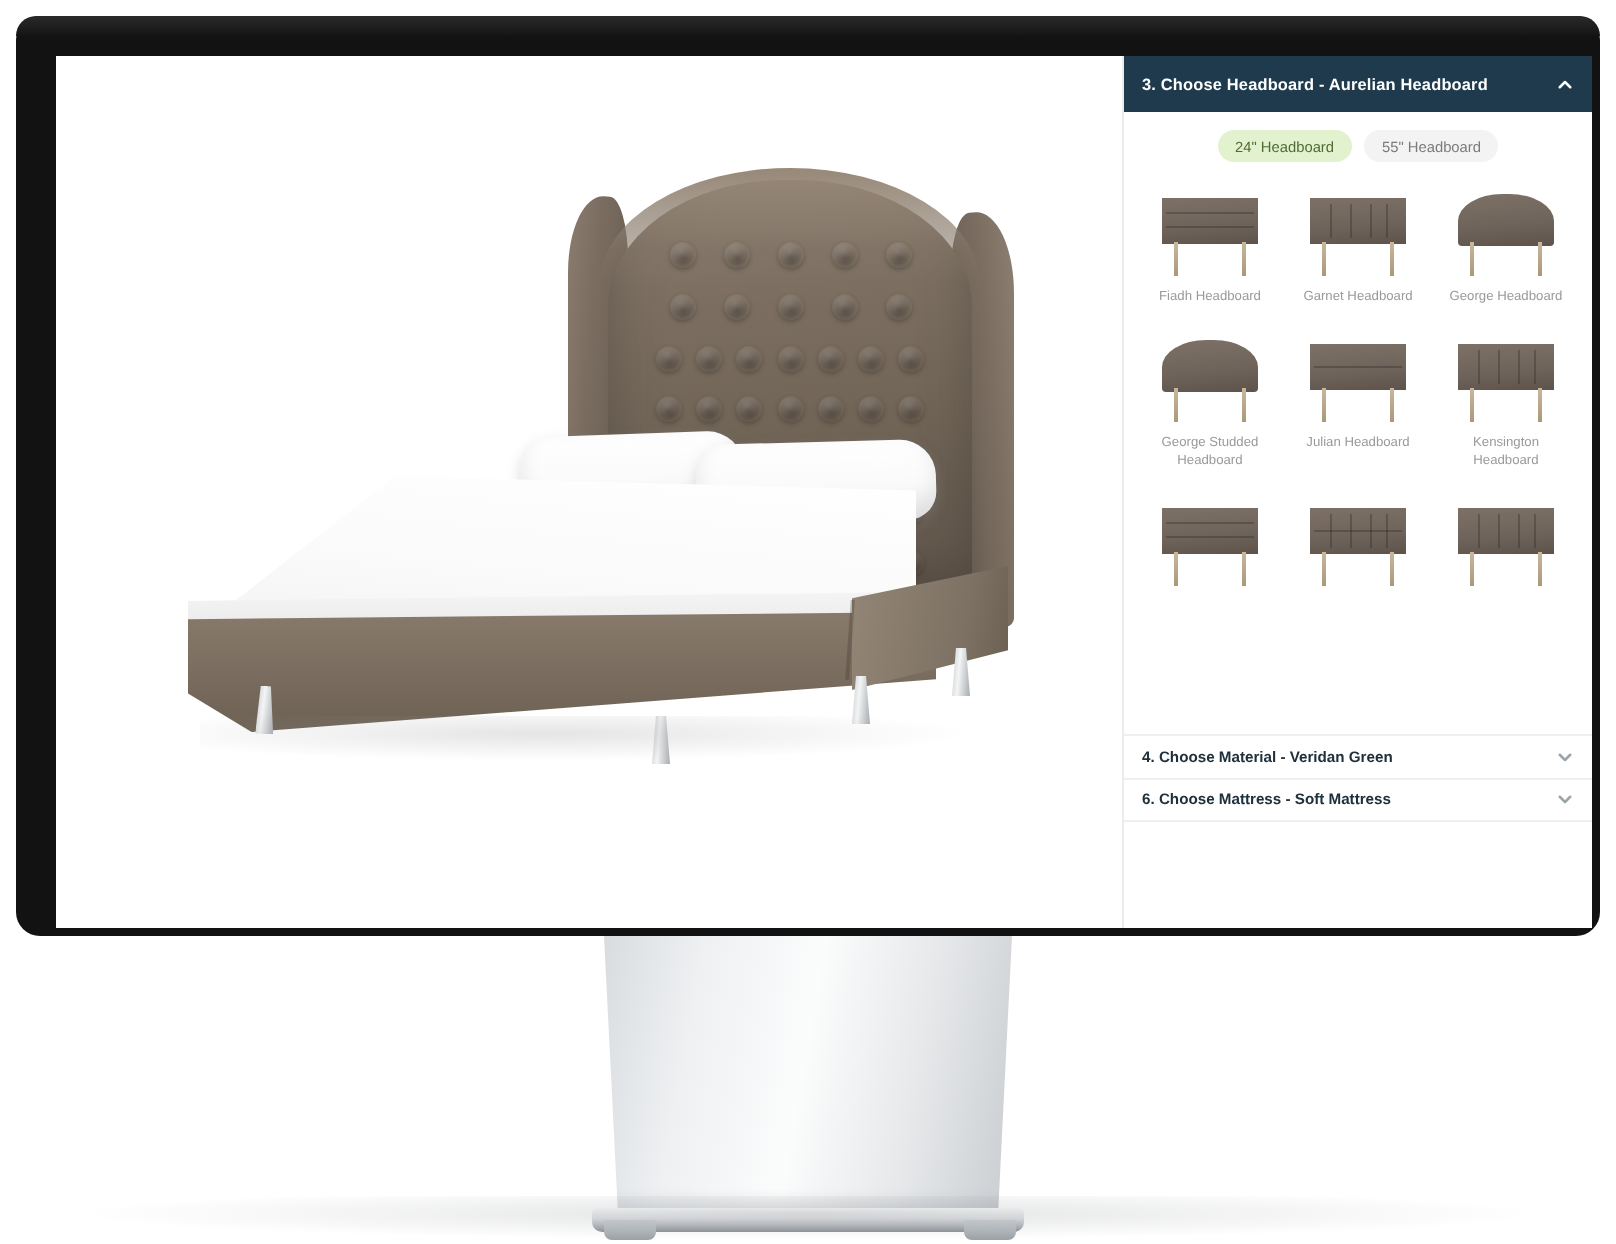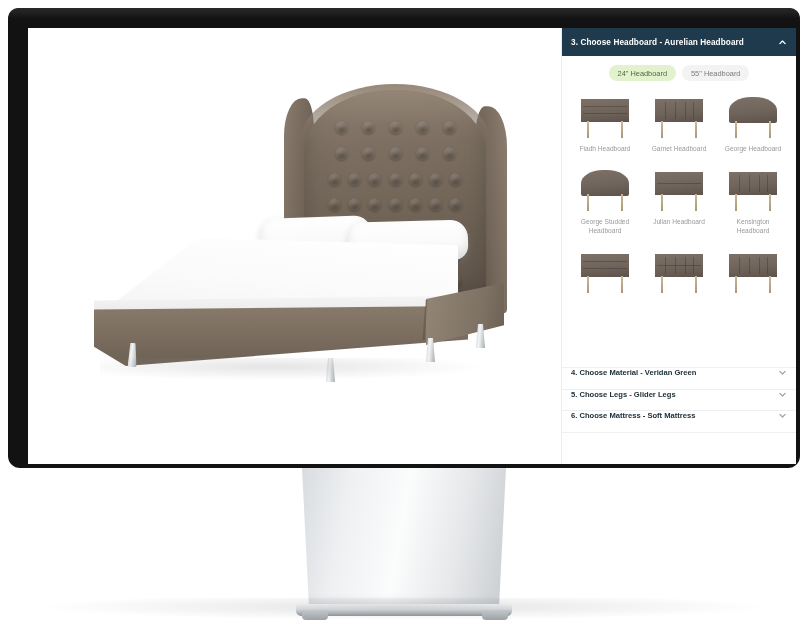--- a/index.html
+++ b/index.html
@@ -175,21 +175,21 @@
   }
   .thumb .legp.a{ left:13px; }
   .thumb .legp.b{ left:47px; }
   .hb-name{
     margin-top:3px; font-size:6.6px; line-height:1.45; color:#9a9a9a;
     text-align:center; max-width:66px;
   }
 
   .acc-list{ border-top:1px solid #efefef; background:#fff; }
   .acc-row{
-    display:flex; justify-content:space-between;
+    display:flex; align-items:center; justify-content:space-between;
     height:21.5px; padding:0 9px; border-bottom:1px solid #efefef;
     color:#20313c; cursor:pointer;
   }
   .acc-row .lbl{ font-size:7.6px; font-weight:bold; }
   .acc-row .chev{ color:#9aa4ab; }
 </style>
 </head>
 <body>
 
 <div id="stage">
@@ -389,26 +389,20 @@
         </div>
 
         <div class="acc-list" id="acc-list">
             <div class="acc-row">
               <span class="lbl">4. Choose Material - Veridan Green</span>
               <svg class="chev" viewBox="0 0 12 12">
                 <path d="M2.5 4.5 L6 8 L9.5 4.5"></path>
               </svg>
             </div>
             <div class="acc-row">
-              <span class="lbl">5. Choose Legs - Glider Legs</span>
-              <svg class="chev" viewBox="0 0 12 12">
-                <path d="M2.5 4.5 L6 8 L9.5 4.5"></path>
-              </svg>
-            </div>
-            <div class="acc-row">
               <span class="lbl">6. Choose Mattress - Soft Mattress</span>
               <svg class="chev" viewBox="0 0 12 12">
                 <path d="M2.5 4.5 L6 8 L9.5 4.5"></path>
               </svg>
             </div>
           </div>
       </div>
 
     </div>
   </div>

